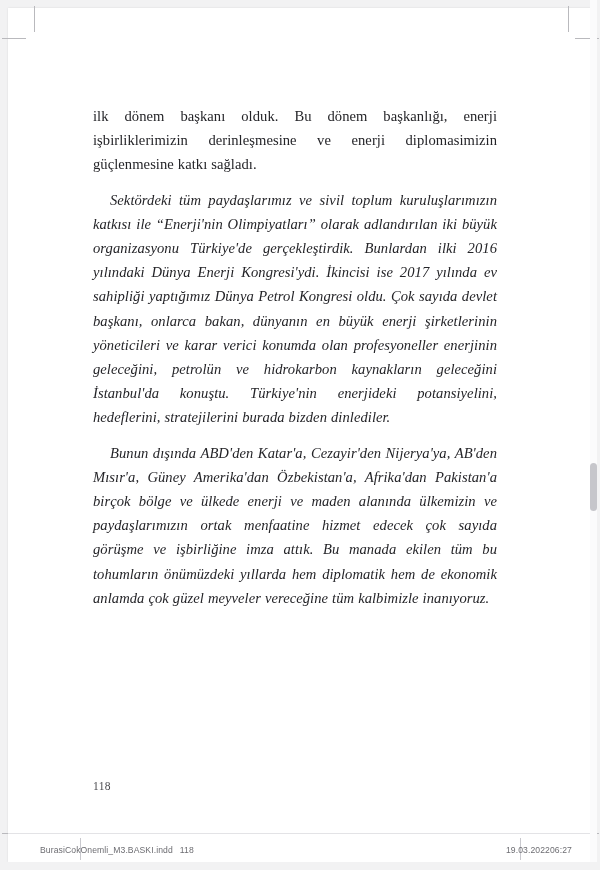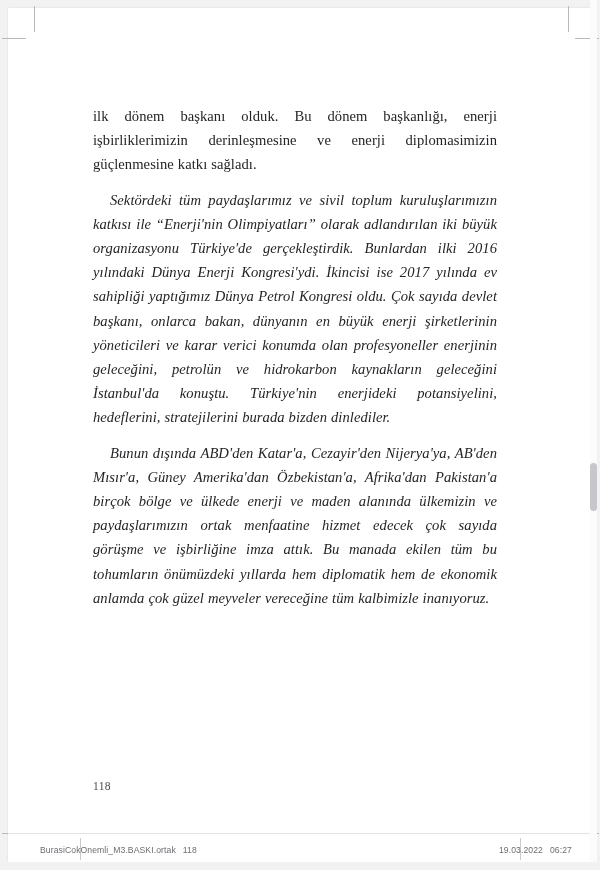--- a/index.html
+++ b/index.html
@@ -136,21 +136,21 @@
   #footer-stamp {
     position: absolute;
     right: 28px;
     top: 845px;
     font-family: "Liberation Sans", "DejaVu Sans", sans-serif;
     font-size: 8.6px;
     color: #6d6d72;
     letter-spacing: 0.1px;
     white-space: nowrap;
   }
-  #footer-stamp .fdate { margin-right: 7px; }
+  #footer-stamp .fdate { }
 
   
   #scrollbar-track {
     position: absolute;
     right: 3px;
     top: 0;
     width: 7px;
     height: 870px;
     background: #fbfbfc;
   }
@@ -199,21 +199,21 @@
   </div>
 
   <div id="folio">118</div>
 
   <div id="footer-rule"></div>
   <div id="footer"></div>
   <div class="footer-tick" id="footer-tick-left"></div>
   <div class="footer-tick" id="footer-tick-right"></div>
 
   <div id="footer-filename">
-    <span class="fname">BurasiCokOnemli_M3.BASKI.ortak</span><span class="fpage">118</span>
+    <span class="fname">BurasiCokOnemli_M3.BASKI.indd</span><span class="fpage">118</span>
   </div>
 
   <div id="footer-stamp">
     <span class="fdate">19.03.2022</span><span class="ftime">06:27</span>
   </div>
 
   <div id="scrollbar-track"></div>
   <div id="scrollbar-thumb"></div>
 
   <div id="bottom-edge"></div>

